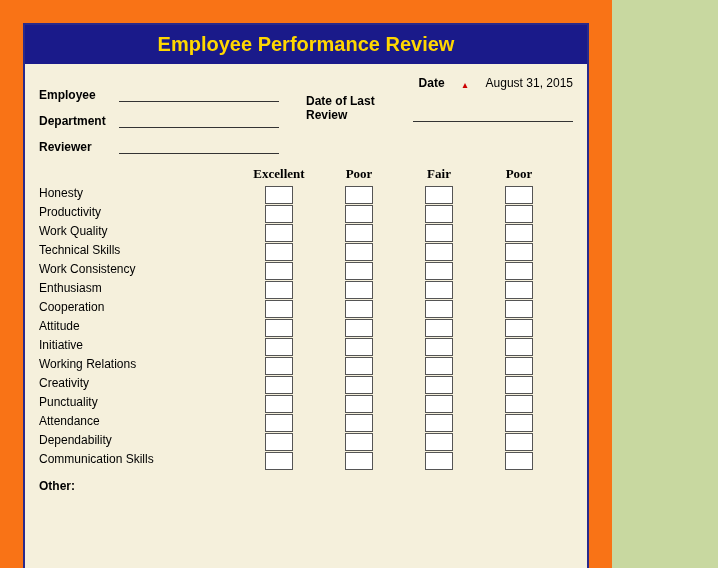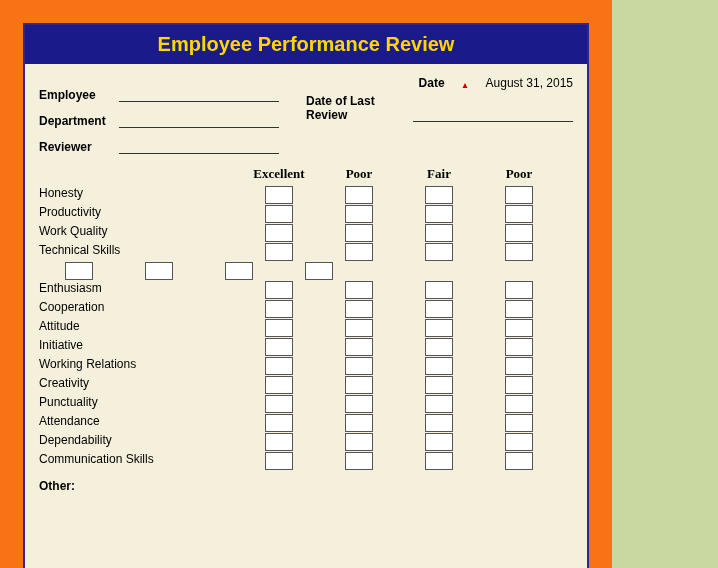--- a/index.html
+++ b/index.html
@@ -252,20 +252,21 @@
               </div>
               <div class="rating-col">
                 <div class="rating-box"></div>
               </div>
               <div class="rating-col">
                 <div class="rating-box"></div>
               </div>
             </div>
           </div>
           <div class="rating-row">
+            <span class="criteria-label">Work Consistency</span>
             <div class="rating-boxes">
               <div class="rating-col">
                 <div class="rating-box"></div>
               </div>
               <div class="rating-col">
                 <div class="rating-box"></div>
               </div>
               <div class="rating-col">
                 <div class="rating-box"></div>
               </div>

